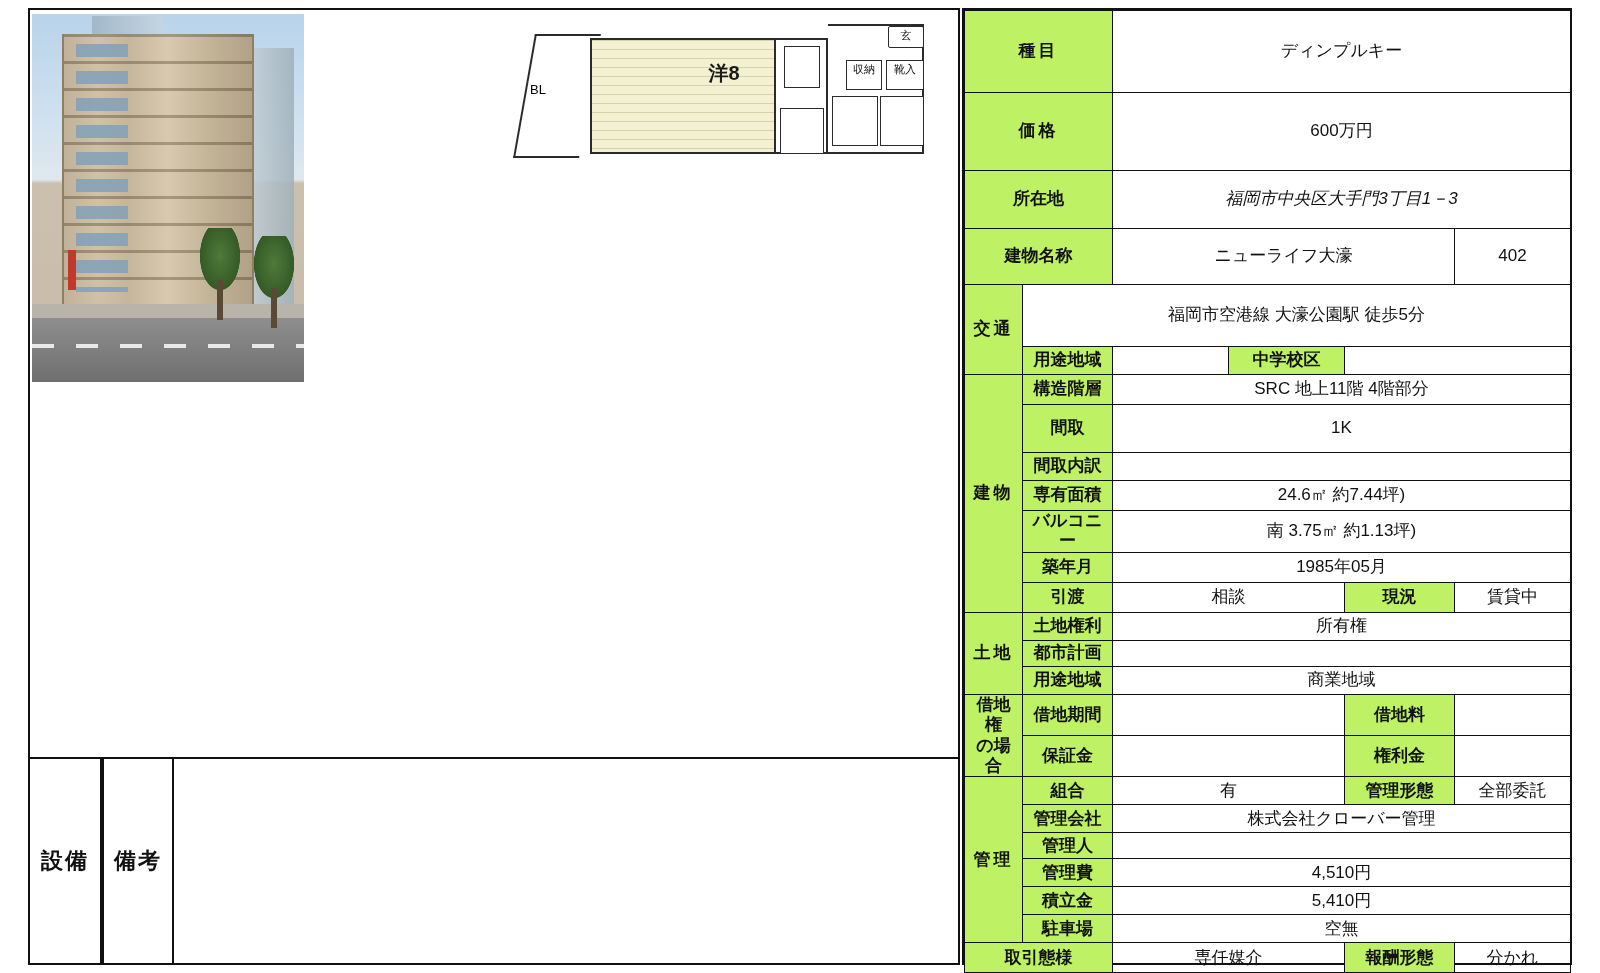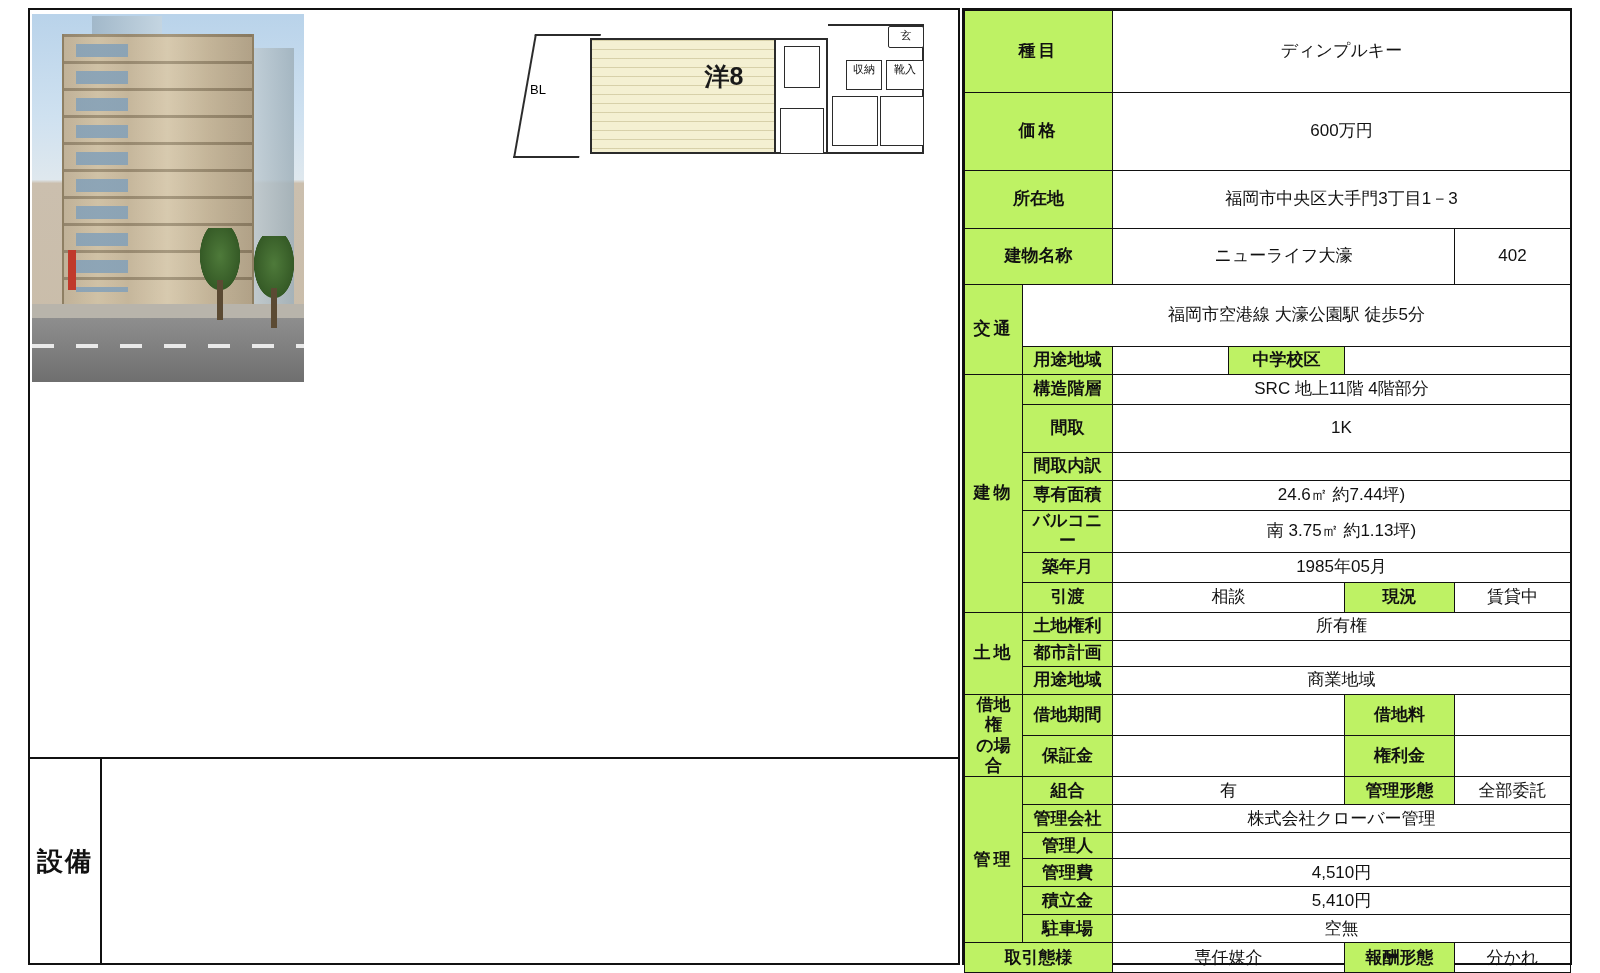--- a/index.html
+++ b/index.html
@@ -129,21 +129,21 @@
     position: absolute; left: 74px; top: 18px; width: 186px; height: 116px;
     background: #f4f0d2;
     border: 2px solid #2b2b2b;
   }
   .fp-room .hatch {
     position: absolute; left: 0; right: 0; top: 0; bottom: 0;
     background: repeating-linear-gradient(180deg, rgba(180,170,120,.45) 0 1px, rgba(0,0,0,0) 1px 9px);
   }
   .fp-room-label {
     position: absolute; left: 0; right: 0; top: 40px;
-    text-align: center; font-size: 25px; font-weight: 700; color: #1a1a1a;
+    text-align: center; font-size: 20px; font-weight: 700; color: #1a1a1a;
   }
   .fp-bl {
     position: absolute; left: 8px; top: 14px; width: 66px; height: 124px;
     border: 2px solid #2b2b2b;
     border-right: none;
     background: #fff;
     transform: skewX(-10deg);
   }
   .fp-bl-label {
     position: absolute; left: 14px; top: 62px; font-size: 13px; color: #000000;
@@ -175,21 +175,21 @@
     position: absolute;
     left: 0; right: 0; bottom: 0;
     height: 206px;
     border-top: 2px solid #111;
     display: flex;
   }
   .bb-label {
     width: 72px;
     border-right: 2px solid #111;
     display: flex; align-items: center; justify-content: center;
-    font-size: 26px; font-weight: 700; letter-spacing: 2px;
+    font-size: 22px; font-weight: 700; letter-spacing: 2px;
   }
   .bb-body {
     flex: 1;
     padding: 10px 8px 6px 10px;
     font-size: 19.5px;
     line-height: 1.48;
     white-space: pre-wrap;
   }
   .bb-body.notes { font-size: 19px; line-height: 1.44; }
   .bb-label.remarks { border-left: 2px solid #111; }
@@ -216,21 +216,21 @@
     text-align: center;
     vertical-align: middle;
     line-height: 1.2;
   }
   td.hdr { font-weight: 700; font-size: 17px; background: #bef264; }
   td.hdr-lg { font-weight: 700; font-size: 21px; letter-spacing: 3px; }
   td.val-xxl { font-size: 34px; }
   td.val-xl { font-size: 29px; }
   td.val-m { font-size: 20px; }
   td.left { text-align: left; padding-left: 8px; }
-  .nowrap { white-space: nowrap; }
+  .nowrap { white-space: nowrap; font-style: italic; }
 </style>
 </head>
 <body>
 
 <div class="sheet">
 
   <div class="left-pane">
 
     <div class="photo">
       <div class="sky-tower"></div>
@@ -262,20 +262,21 @@
       <div class="fp-box fp-kitchen"></div>
       <div class="fp-box fp-genkan">玄</div>
       <div class="fp-box fp-shunou">収納</div>
       <div class="fp-box fp-shunyu">靴入</div>
       <div class="fp-box fp-bath"></div>
       <div class="fp-box fp-wc"></div>
     </div>
 
     <div class="bottom-row">
       <div class="bb-label">設備</div>
+      <div class="bb-label remarks">備考</div>
       <div class="bb-body notes">
         
         
         
         
       </div>
     </div>
   </div>
 
   <div class="right-pane">

